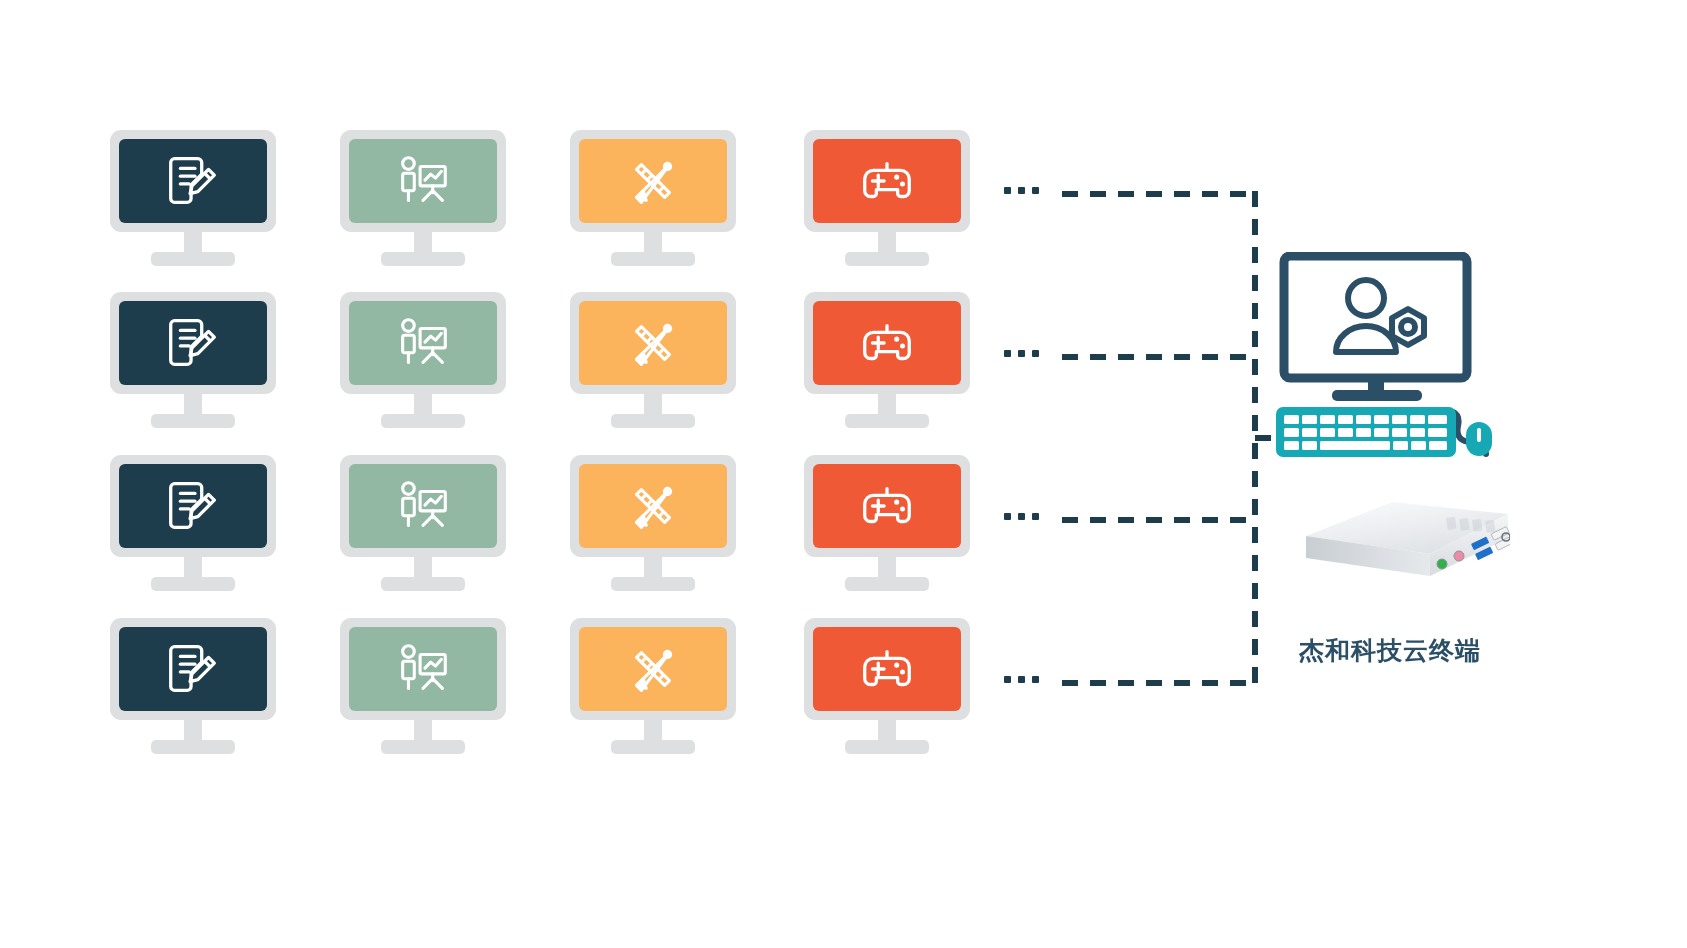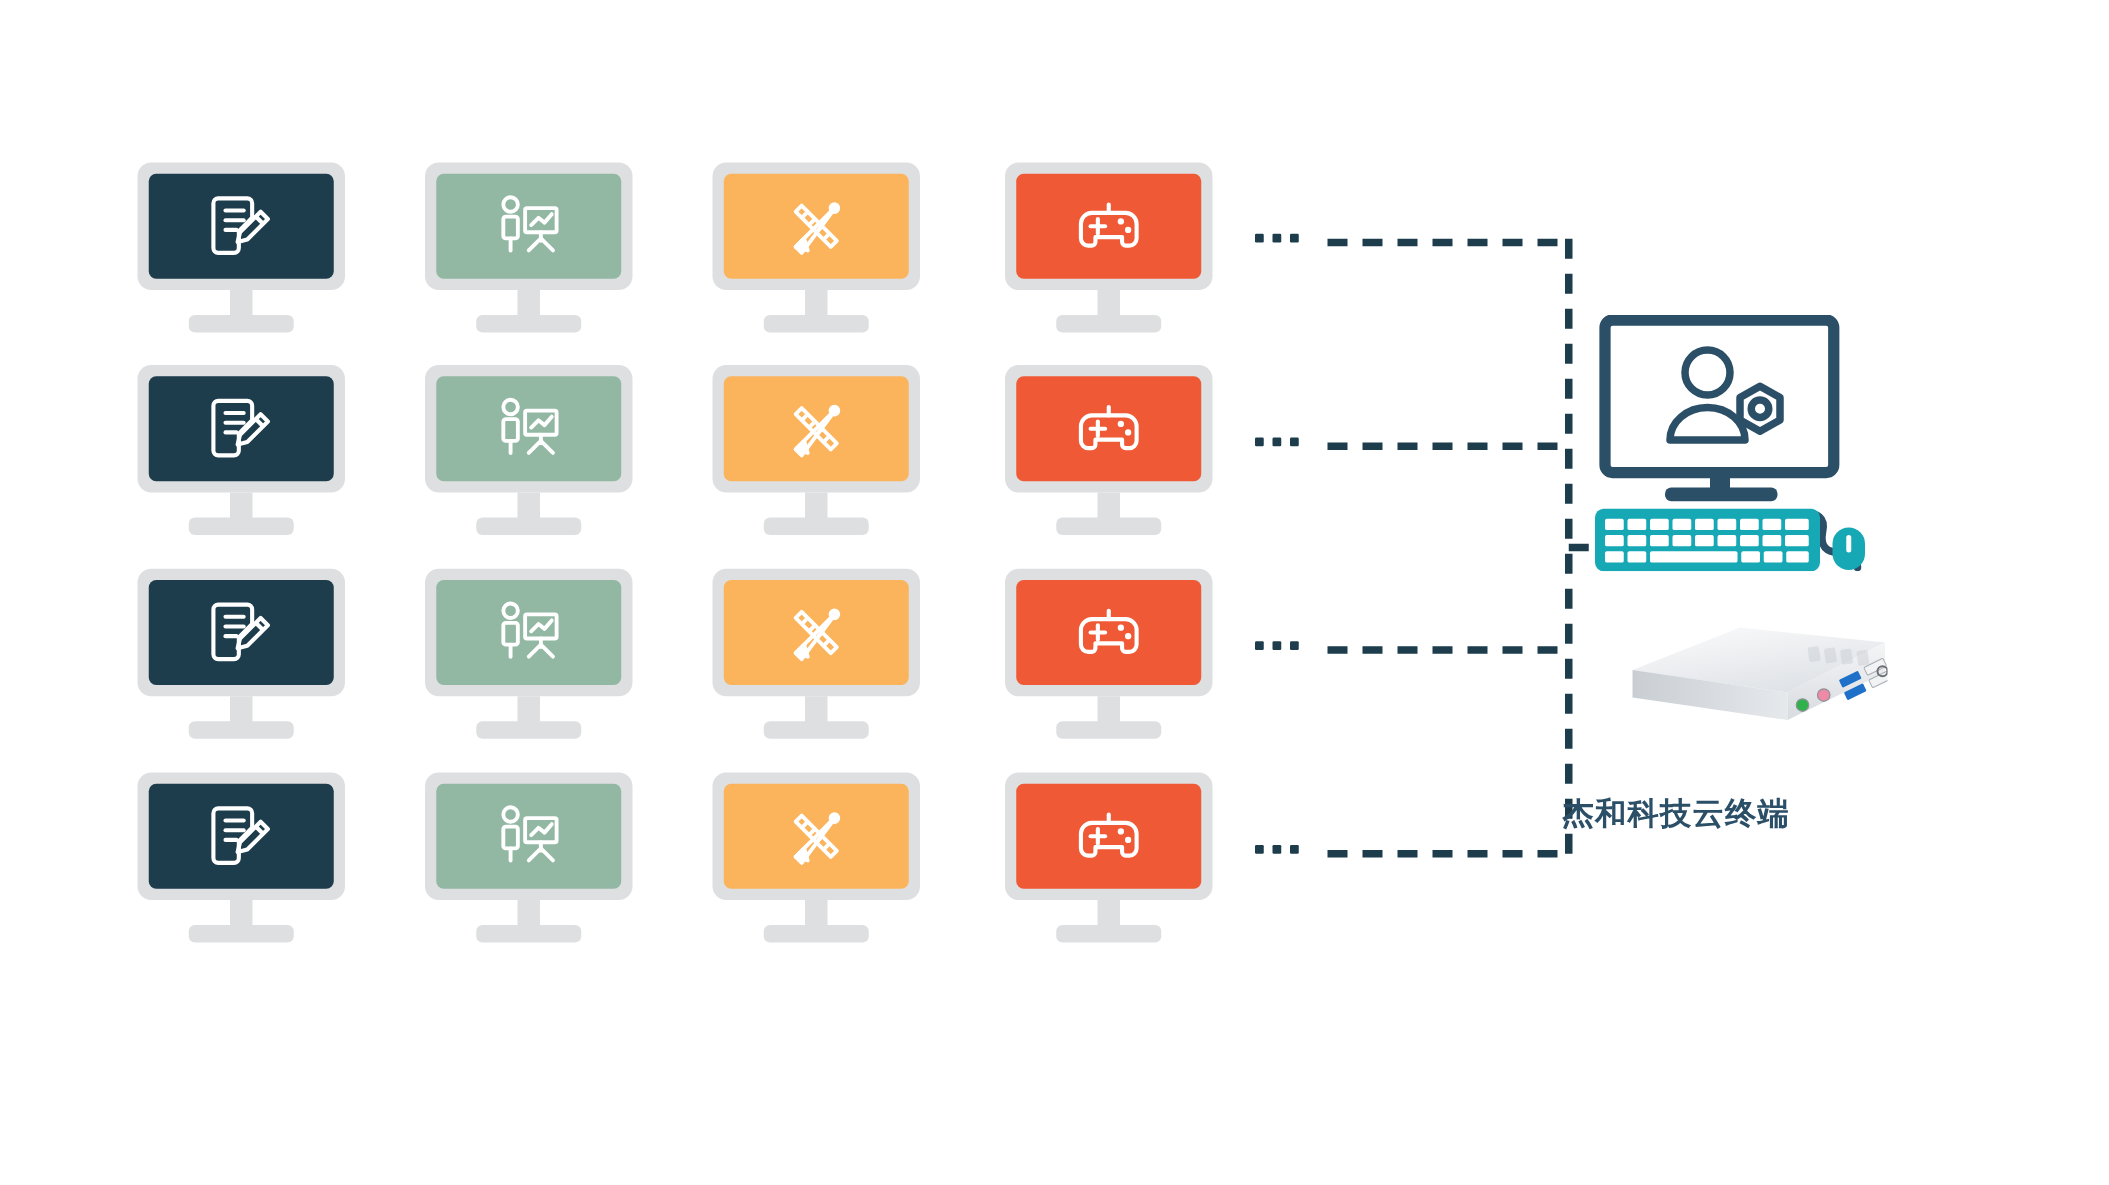--- a/index.html
+++ b/index.html
@@ -137,21 +137,21 @@
     left: 0px;
     top: 240px;
     width: 240px;
     height: 130px;
   }
   .device-label {
     position: absolute;
     left: -20px;
     top: 382px;
     width: 280px;
-    text-align: left;
+    text-align: center;
     font-size: 25px;
     font-weight: bold;
     color: #2c4f68;
     letter-spacing: 1px;
     white-space: nowrap;
   }
 </style>
 </head>
 <body>
 

